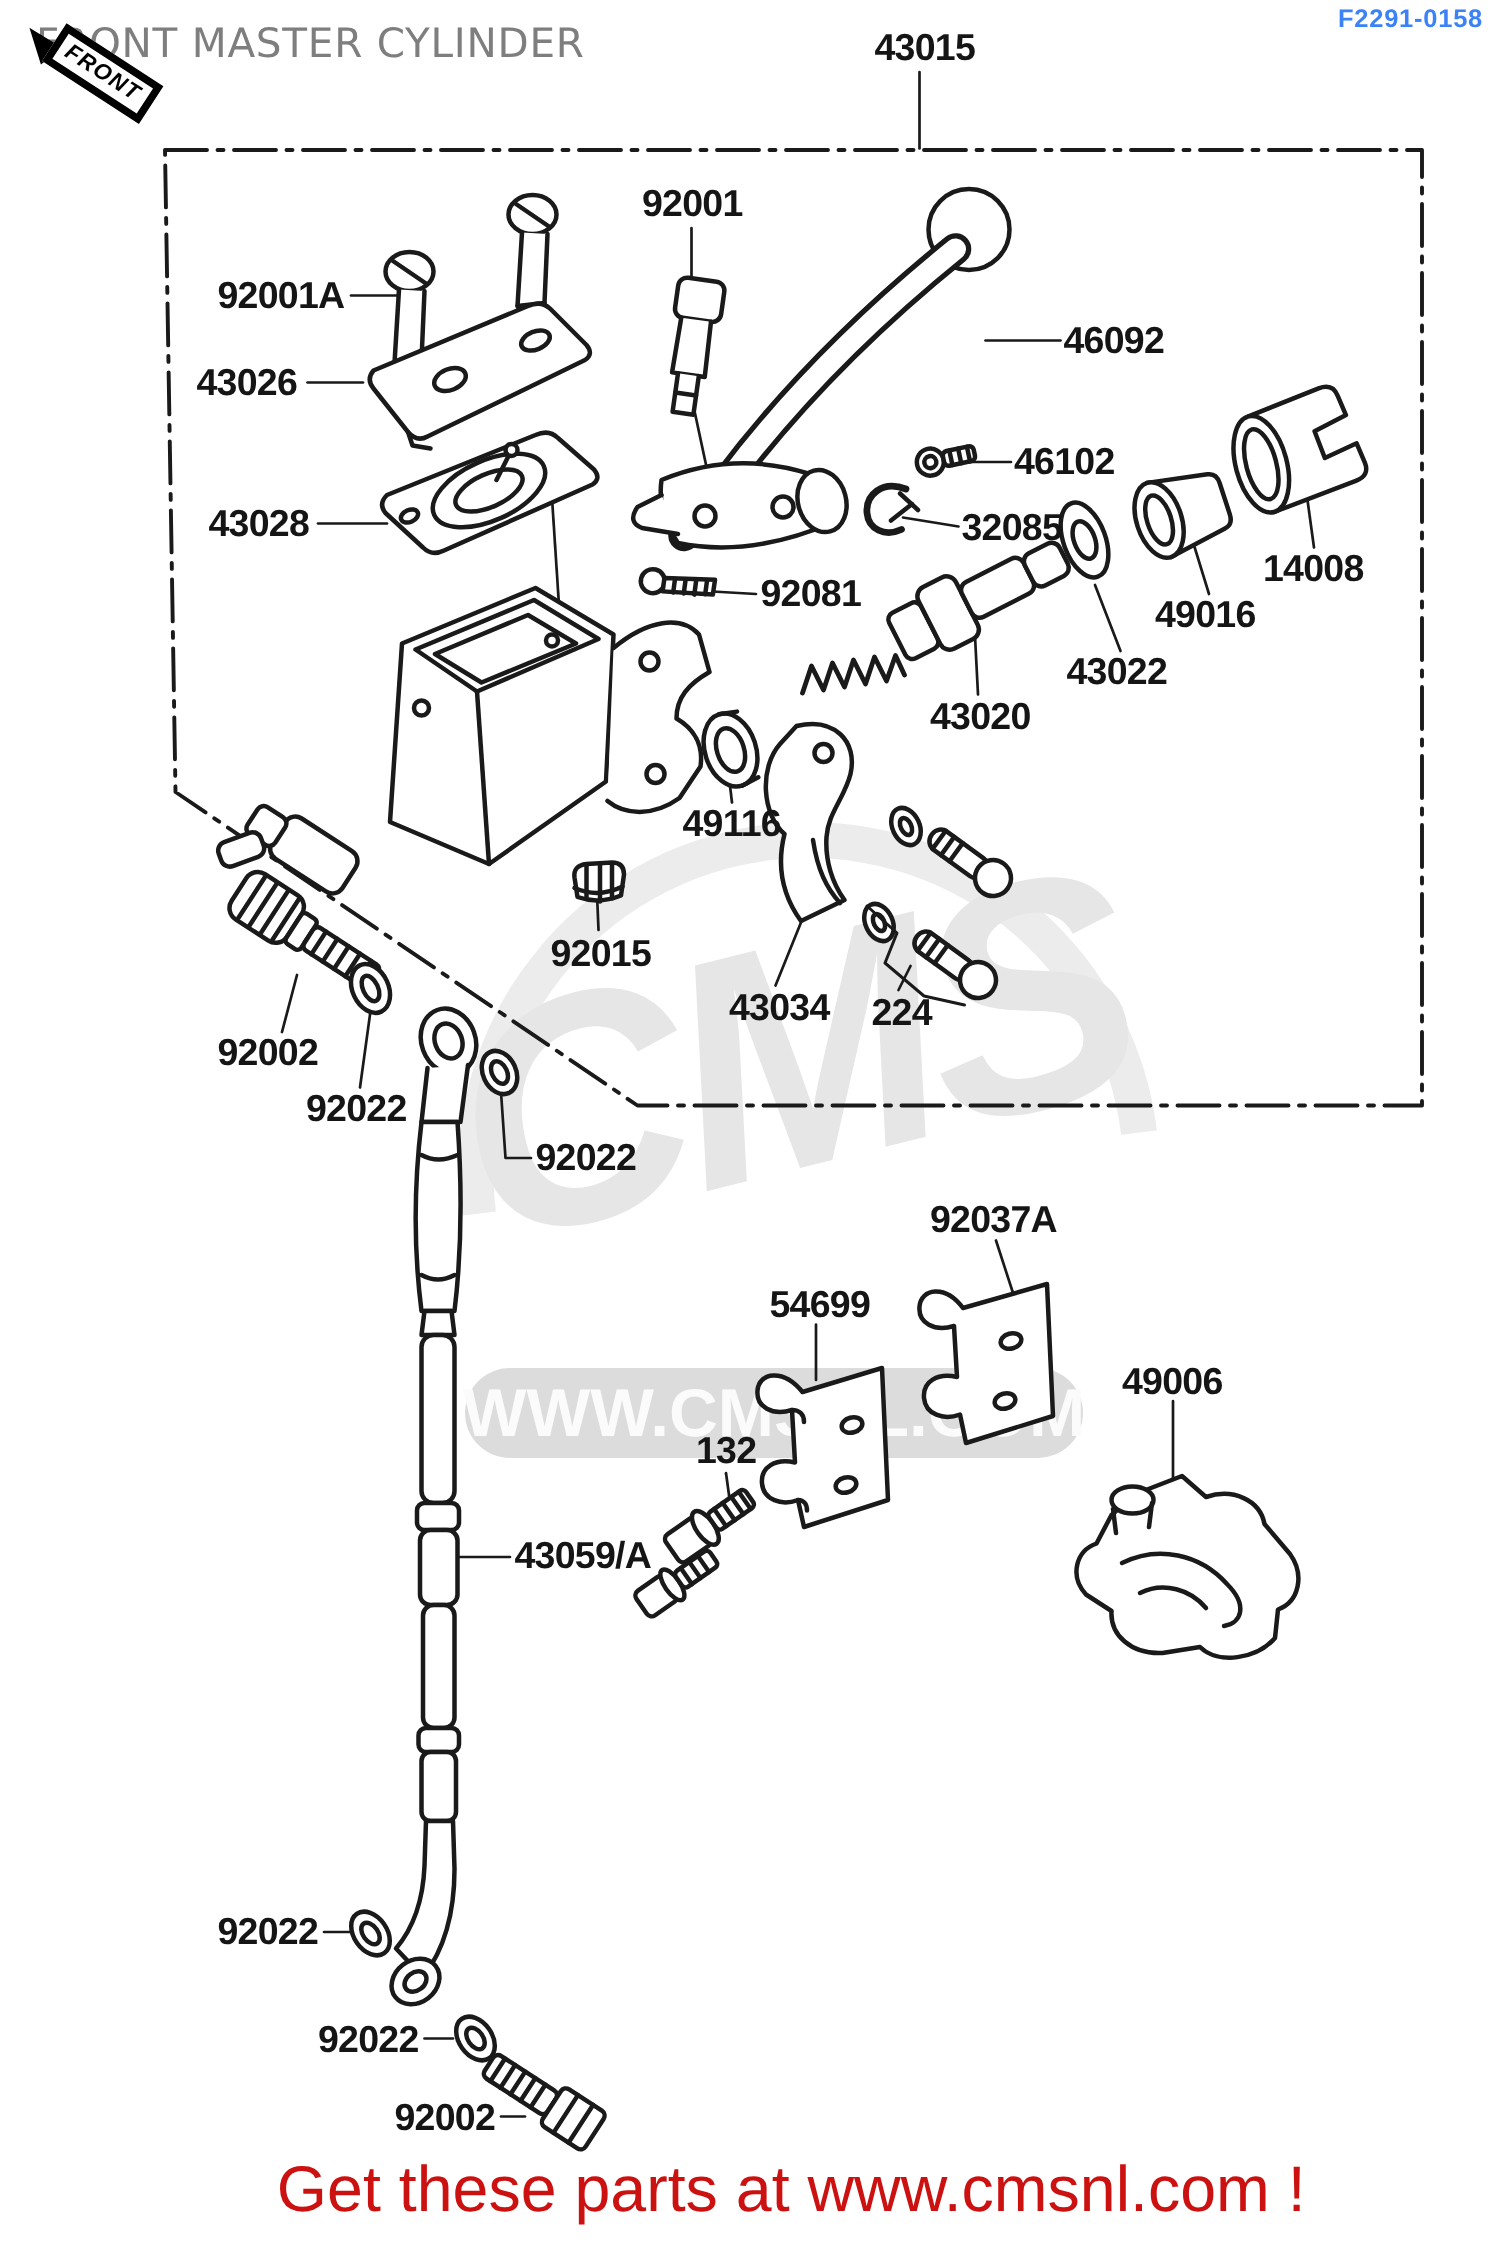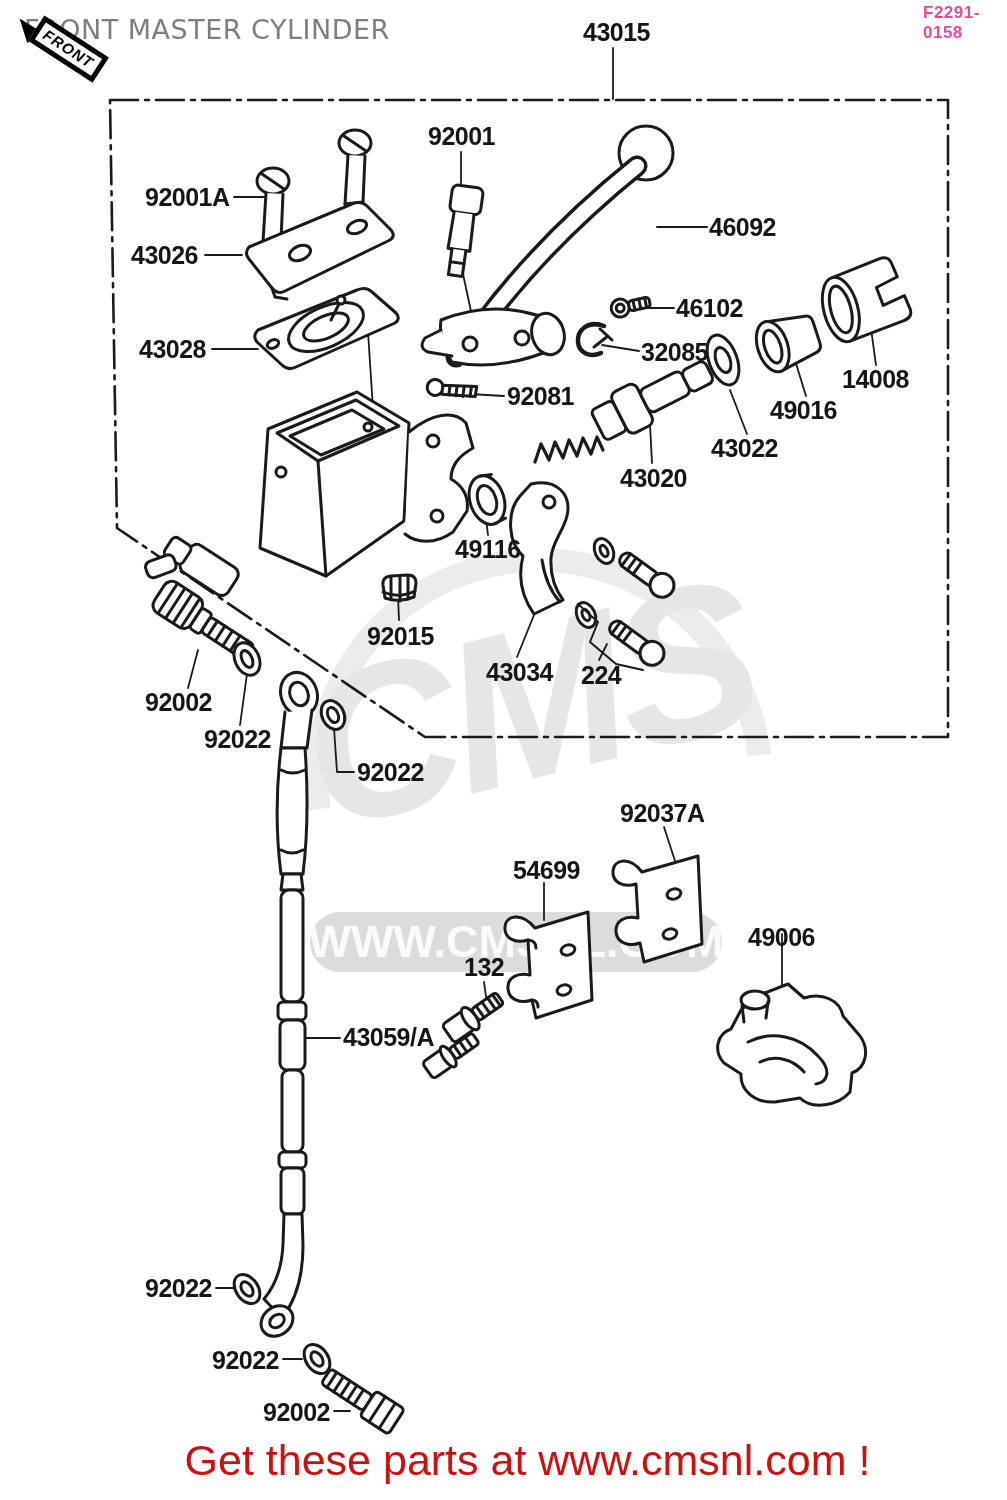--- a/index.html
+++ b/index.html
@@ -1,21 +1,21 @@
 <!DOCTYPE html>
 <html><head>
 <meta charset="utf-8">
 <style>
   html,body{margin:0;padding:0;background:#fff;}
   #stage{position:relative;width:1007px;height:1500px;background:#ffffff;overflow:hidden;
          font-family:"Liberation Sans",sans-serif;}
   .page-title{position:absolute;left:24px;top:14px;font:400 27px "DejaVu Sans",sans-serif;
               color:#7e7e7e;letter-spacing:.5px;white-space:nowrap;}
-  .fiche-code{position:absolute;left:923px;top:3px;font:700 17px "Liberation Sans",sans-serif;
-              color:#ec4899;letter-spacing:.5px;}
+  .fiche-code{position:absolute;left:892px;top:3px;font:700 17px "Liberation Sans",sans-serif;
+              color:#3b82f6;letter-spacing:.5px;}
   .front-badge{position:absolute;left:30px;top:34px;transform:rotate(33deg);border:5px solid #000;
                background:#fff;padding:1px 5px 2px;font:italic 900 15px "Liberation Sans",sans-serif;
                color:#000;letter-spacing:1px;}
   .front-arrow{position:absolute;left:18px;top:16px;width:0;height:0;border-left:9px solid transparent;
                border-right:9px solid transparent;border-bottom:24px solid #000;transform:rotate(-38deg);}
   .footer-promo{position:absolute;left:0;width:100%;top:1436px;text-align:center;
                 font:400 43px "Liberation Sans",sans-serif;color:#cc1111;margin-left:24px;}
   
   .wm{position:absolute;z-index:1;}
   .wm-swirl{left:305px;top:548px;width:420px;height:420px;border:24px solid #ececec;border-radius:50%;
@@ -332,21 +332,21 @@
       <div class="part-label" style="left: 507px; top: 384px;">92081</div>
       <div class="part-label" style="left: 455px; top: 537px;">49116</div>
       <div class="part-label" style="left: 367px; top: 624px;">92015</div>
       <div class="part-label" style="left: 486px; top: 660px;">43034</div>
       <div class="part-label" style="left: 581px; top: 663px;">224</div>
       <div class="part-label" style="left: 145px; top: 690px;">92002</div>
       <div class="part-label" style="left: 204px; top: 727px;">92022</div>
       <div class="part-label" style="left: 357px; top: 760px;">92022</div>
       <div class="part-label" style="left: 620px; top: 801px;">92037A</div>
       <div class="part-label" style="left: 513px; top: 858px;">54699</div>
-      <div class="part-label" style="left: 748px; top: 909px; margin-top: 16px;">49006</div>
+      <div class="part-label" style="left: 748px; top: 909px;">49006</div>
       <div class="part-label" style="left: 464px; top: 955px;">132</div>
       <div class="part-label" style="left: 343px; top: 1025px;">43059/A</div>
       <div class="part-label" style="left: 145px; top: 1276px;">92022</div>
       <div class="part-label" style="left: 212px; top: 1348px;">92022</div>
       <div class="part-label" style="left: 263px; top: 1400px;">92002</div>
     </div>
 
   <div class="page-title">FRONT MASTER CYLINDER</div>
   <div class="fiche-code">F2291-0158</div>
   <div class="front-arrow"></div>

